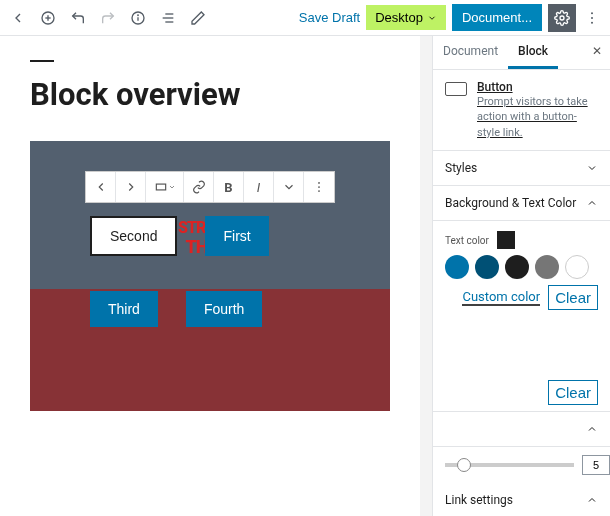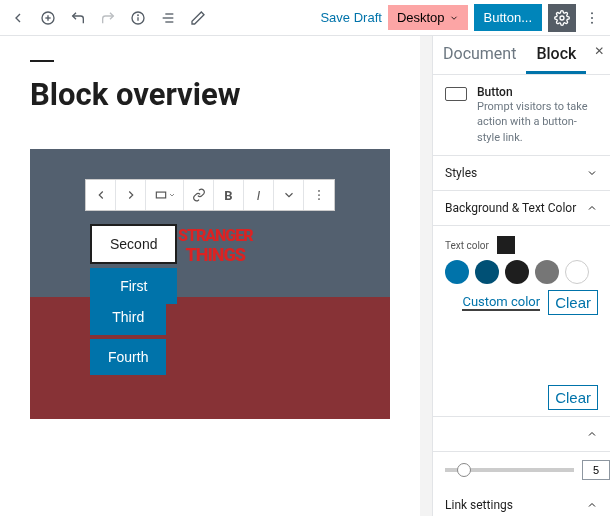--- a/index.html
+++ b/index.html
@@ -3,53 +3,53 @@
 <meta charset="utf-8">
 <style>
 * { box-sizing: border-box; margin: 0; padding: 0; }
 body { font-family: -apple-system, BlinkMacSystemFont, "Segoe UI", Roboto, sans-serif; font-size: 13px; color: #1e1e1e; width: 610px; height: 516px; overflow: hidden; background: #fff; }
 .topbar { height: 36px; display: flex; align-items: center; padding: 0 8px; border-bottom: 1px solid #e2e4e7; gap: 6px; }
 .topbar .left { display: flex; align-items: center; gap: 10px; }
 .topbar .right { margin-left: auto; display: flex; align-items: center; gap: 6px; }
 .ico { width: 20px; height: 20px; display: inline-flex; align-items: center; justify-content: center; color: #555d66; cursor: pointer; }
 .ico svg { width: 16px; height: 16px; }
 .save-draft { color: #0073aa; background: none; border: none; font-size: 13px; cursor: pointer; }
-.desktop { display: flex; align-items: center; gap: 4px; border: 1px solid transparent; padding: 4px 8px; font-size: 13px; cursor: pointer; background: #fca5a5; }
+.desktop { display: flex; align-items: center; gap: 4px; border: 1px solid transparent; padding: 4px 8px; font-size: 13px; cursor: pointer; background: #bef264; }
 .desktop svg { width: 10px; height: 10px; }
 .publish { background: #0085ba; color: #fff; border: none; padding: 6px 10px; font-size: 13px; cursor: pointer; }
 .gear-btn { background: #555d66; width: 28px; height: 28px; display: flex; align-items: center; justify-content: center; cursor: pointer; }
 .gear-btn svg { width: 16px; height: 16px; color: #fff; }
 .main { display: flex; height: 480px; }
 .editor { flex: 1; padding: 24px 30px; position: relative; overflow: hidden; }
 .title-sep { width: 24px; height: 2px; background: #1e1e1e; margin-bottom: 14px; }
-.page-title { font-size: 31px; font-weight: 700; margin-bottom: 36px; }
+.page-title { font-size: 31px; font-weight: 700; margin-bottom: 28px; }
 .image-block { position: relative; width: 360px; height: 270px; background: linear-gradient(to bottom, #6b7a8a 0%, #6b7a8a 55%, #b33 55%, #b33 100%); overflow: hidden; }
 .image-block::before { content:""; position:absolute; inset:0; background: rgba(40,50,60,0.35); }
 .floating-toolbar { position: absolute; top: 30px; left: 50%; transform: translateX(-50%); background: #fff; border: 1px solid #ccc; display: flex; align-items: center; height: 32px; z-index: 5; }
 .ftb-cell { width: 30px; height: 30px; display: flex; align-items: center; justify-content: center; border-right: 1px solid #e2e4e7; color: #555; cursor: pointer; }
 .ftb-cell:last-child { border-right: none; }
 .ftb-cell svg { width: 14px; height: 14px; }
-.btn-row { position: absolute; display: flex; gap: 4px; z-index: 3; flex-direction: column; }
+.btn-row { position: absolute; display: flex; gap: 28px; z-index: 3; }
 .btn-row.r1 { top: 75px; left: 60px; }
 .btn-row.r2 { top: 150px; left: 60px; }
 .blk-btn { padding: 10px 18px; font-size: 14px; font-weight: 500; border: none; cursor: pointer; }
 .blk-btn.selected { background: #fff; color: #1e1e1e; border: 2px solid #1e1e1e; }
 .blk-btn.blue { background: #0073aa; color: #fff; }
 .sign { position: absolute; top: 78px; left: 148px; color: #d22; font-weight: 800; font-size: 16px; text-align: center; line-height: 1.1; z-index: 2; letter-spacing: -1px; }
 .sign .s2 { font-size: 18px; }
 .sidebar { width: 178px; border-left: 1px solid #e2e4e7; font-size: 12px; position: relative; overflow: visible; }
 .scrollbar { width: 12px; background: #f3f3f3; }
 .tabs { display: flex; border-bottom: 1px solid #e2e4e7; }
-.tab { padding: 8px 10px; color: #6c7781; cursor: pointer; font-size: 16px; }
+.tab { padding: 8px 10px; color: #6c7781; cursor: pointer; font-size: 12px; }
 .tab.active { color: #1e1e1e; border-bottom: 3px solid #0073aa; font-weight: 500; }
 .tab-close { margin-left: auto; padding: 8px; cursor: pointer; color: #555; }
 .panel-block { padding: 10px 12px; border-bottom: 1px solid #e2e4e7; }
 .panel-header { display: flex; align-items: center; justify-content: space-between; cursor: pointer; padding: 10px 12px; border-bottom: 1px solid #e2e4e7; }
 .panel-header svg { width: 12px; height: 12px; }
-.block-info { display: flex; gap: 10px; }
+.block-info { display: flex; gap: 10px; text-decoration: underline; }
 .block-icon { width: 22px; height: 14px; border: 1.5px solid #555; border-radius: 2px; margin-top: 2px; flex-shrink: 0; }
 .block-desc { font-size: 11px; color: #6c7781; line-height: 1.4; }
 .color-section { padding: 10px 12px 6px; }
 .subsec-label { font-size: 10px; color: #555; margin-bottom: 6px; display: flex; align-items: center; gap: 8px; }
 .swatch-sq { width: 18px; height: 18px; background: #1e1e1e; }
 .swatch-row { display: flex; gap: 6px; margin-bottom: 6px; }
 .swatch { width: 24px; height: 24px; border-radius: 50%; cursor: pointer; }
 .swatch.white { border: 1px solid #ccc; }
 .custom-row { display: flex; align-items: center; justify-content: flex-end; gap: 8px; }
 .custom-link { color: #0073aa; font-size: 13px; border-bottom: 2px solid #404040; cursor: pointer; }
@@ -118,21 +118,21 @@
       </span>
   </div>
   <div class="right">
     <button class="save-draft">Save Draft</button>
     <button class="desktop">
         <span>Desktop</span>
         <svg viewBox="0 0 24 24" fill="none" stroke="currentColor" stroke-width="2">
           <polyline points="6 9 12 15 18 9"></polyline>
         </svg>
       </button>
-    <button class="publish">Button...</button>
+    <button class="publish">Document...</button>
     <span class="gear-btn">
         <svg viewBox="0 0 24 24" fill="none" stroke="#fff" stroke-width="2">
           <circle cx="12" cy="12" r="3"></circle>
           <path d="M19.4 15a1.65 1.65 0 0 0 .33 1.82l.06.06a2 2 0 1 1-2.83 2.83l-.06-.06a1.65 1.65 0 0 0-1.82-.33 1.65 1.65 0 0 0-1 1.51V21a2 2 0 0 1-4 0v-.09a1.65 1.65 0 0 0-1-1.51 1.65 1.65 0 0 0-1.82.33l-.06.06a2 2 0 1 1-2.83-2.83l.06-.06a1.65 1.65 0 0 0 .33-1.82 1.65 1.65 0 0 0-1.51-1H3a2 2 0 0 1 0-4h.09a1.65 1.65 0 0 0 1.51-1 1.65 1.65 0 0 0-.33-1.82l-.06-.06a2 2 0 1 1 2.83-2.83l.06.06a1.65 1.65 0 0 0 1.82.33 1.65 1.65 0 0 0 1-1.51V3a2 2 0 0 1 4 0v.09a1.65 1.65 0 0 0 1 1.51 1.65 1.65 0 0 0 1.82-.33l.06-.06a2 2 0 1 1 2.83 2.83l-.06.06a1.65 1.65 0 0 0-.33 1.82 1.65 1.65 0 0 0 1.51 1H21a2 2 0 0 1 0 4h-.09a1.65 1.65 0 0 0-1.51 1z"></path>
         </svg>
       </span>
     <span class="ico">
         <svg viewBox="0 0 24 24" fill="currentColor">
           <circle cx="12" cy="5" r="1.5"></circle>
           <circle cx="12" cy="12" r="1.5"></circle>

